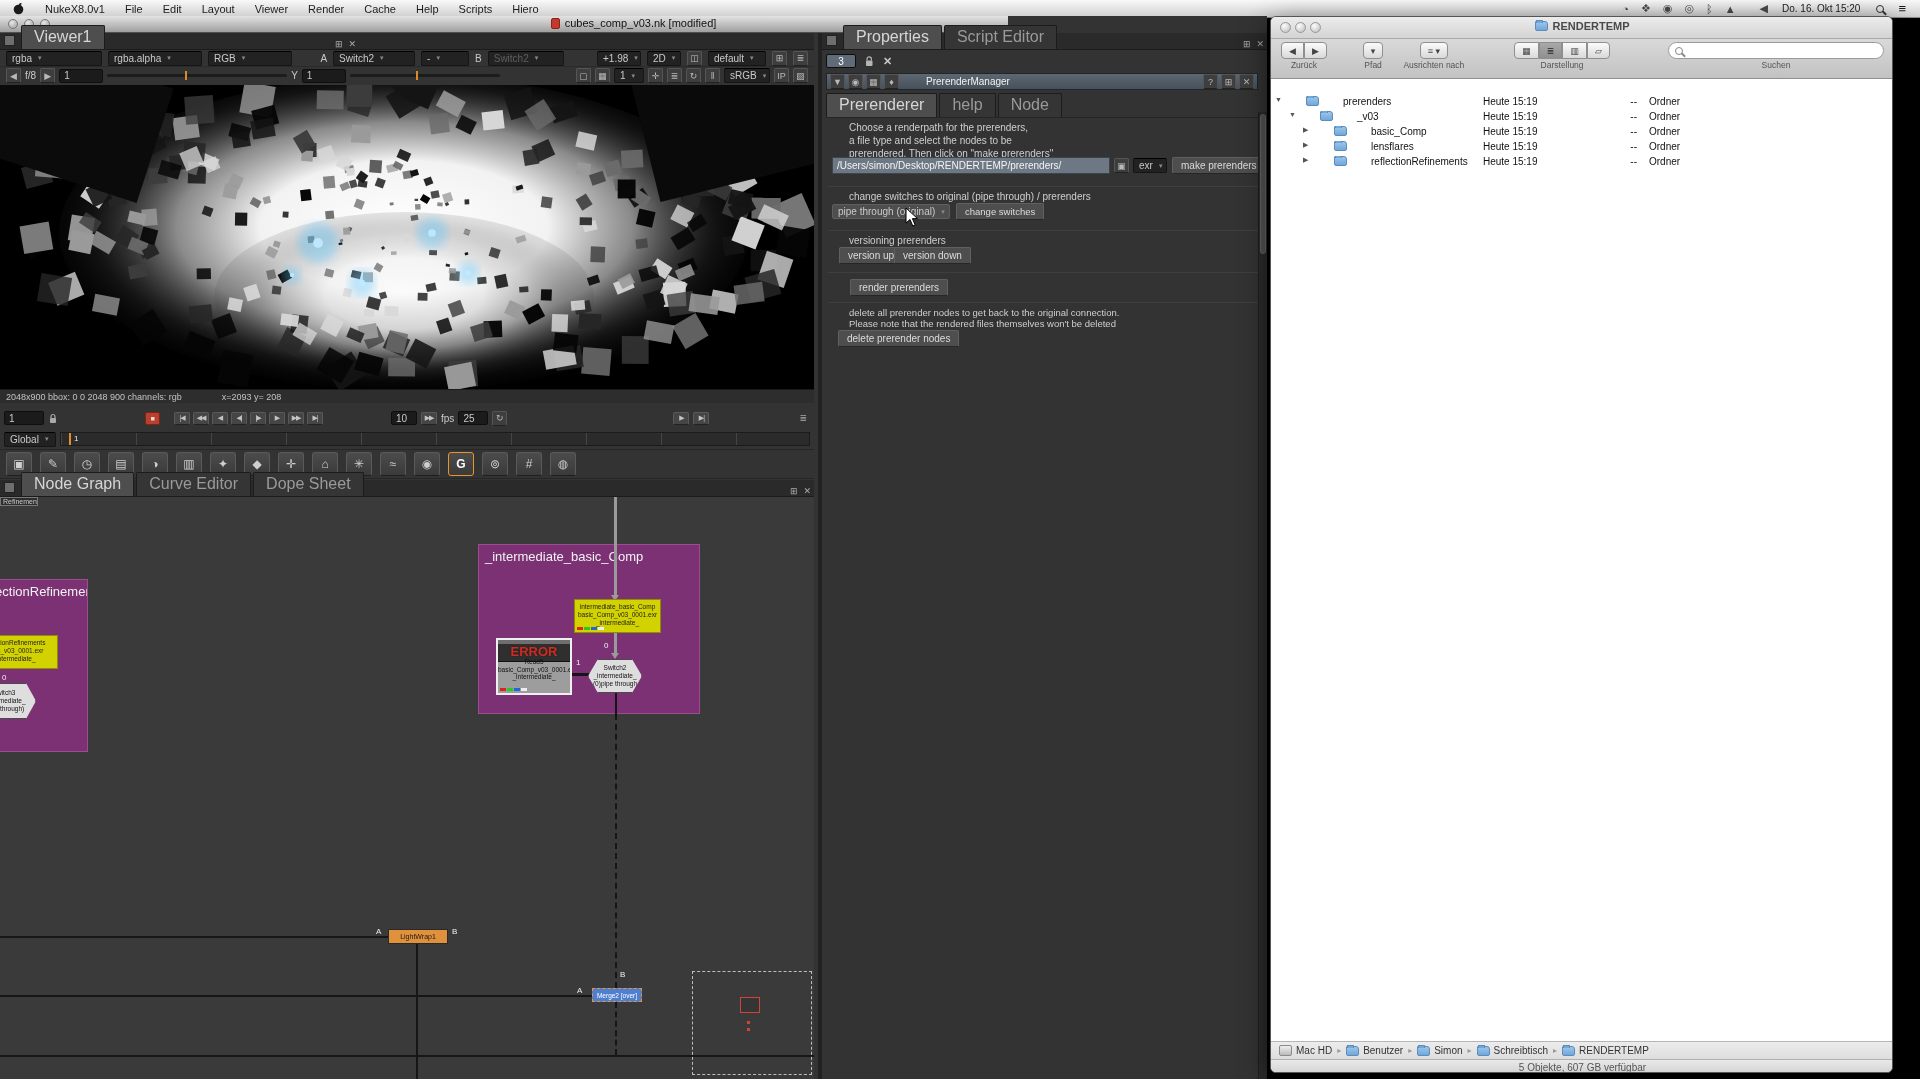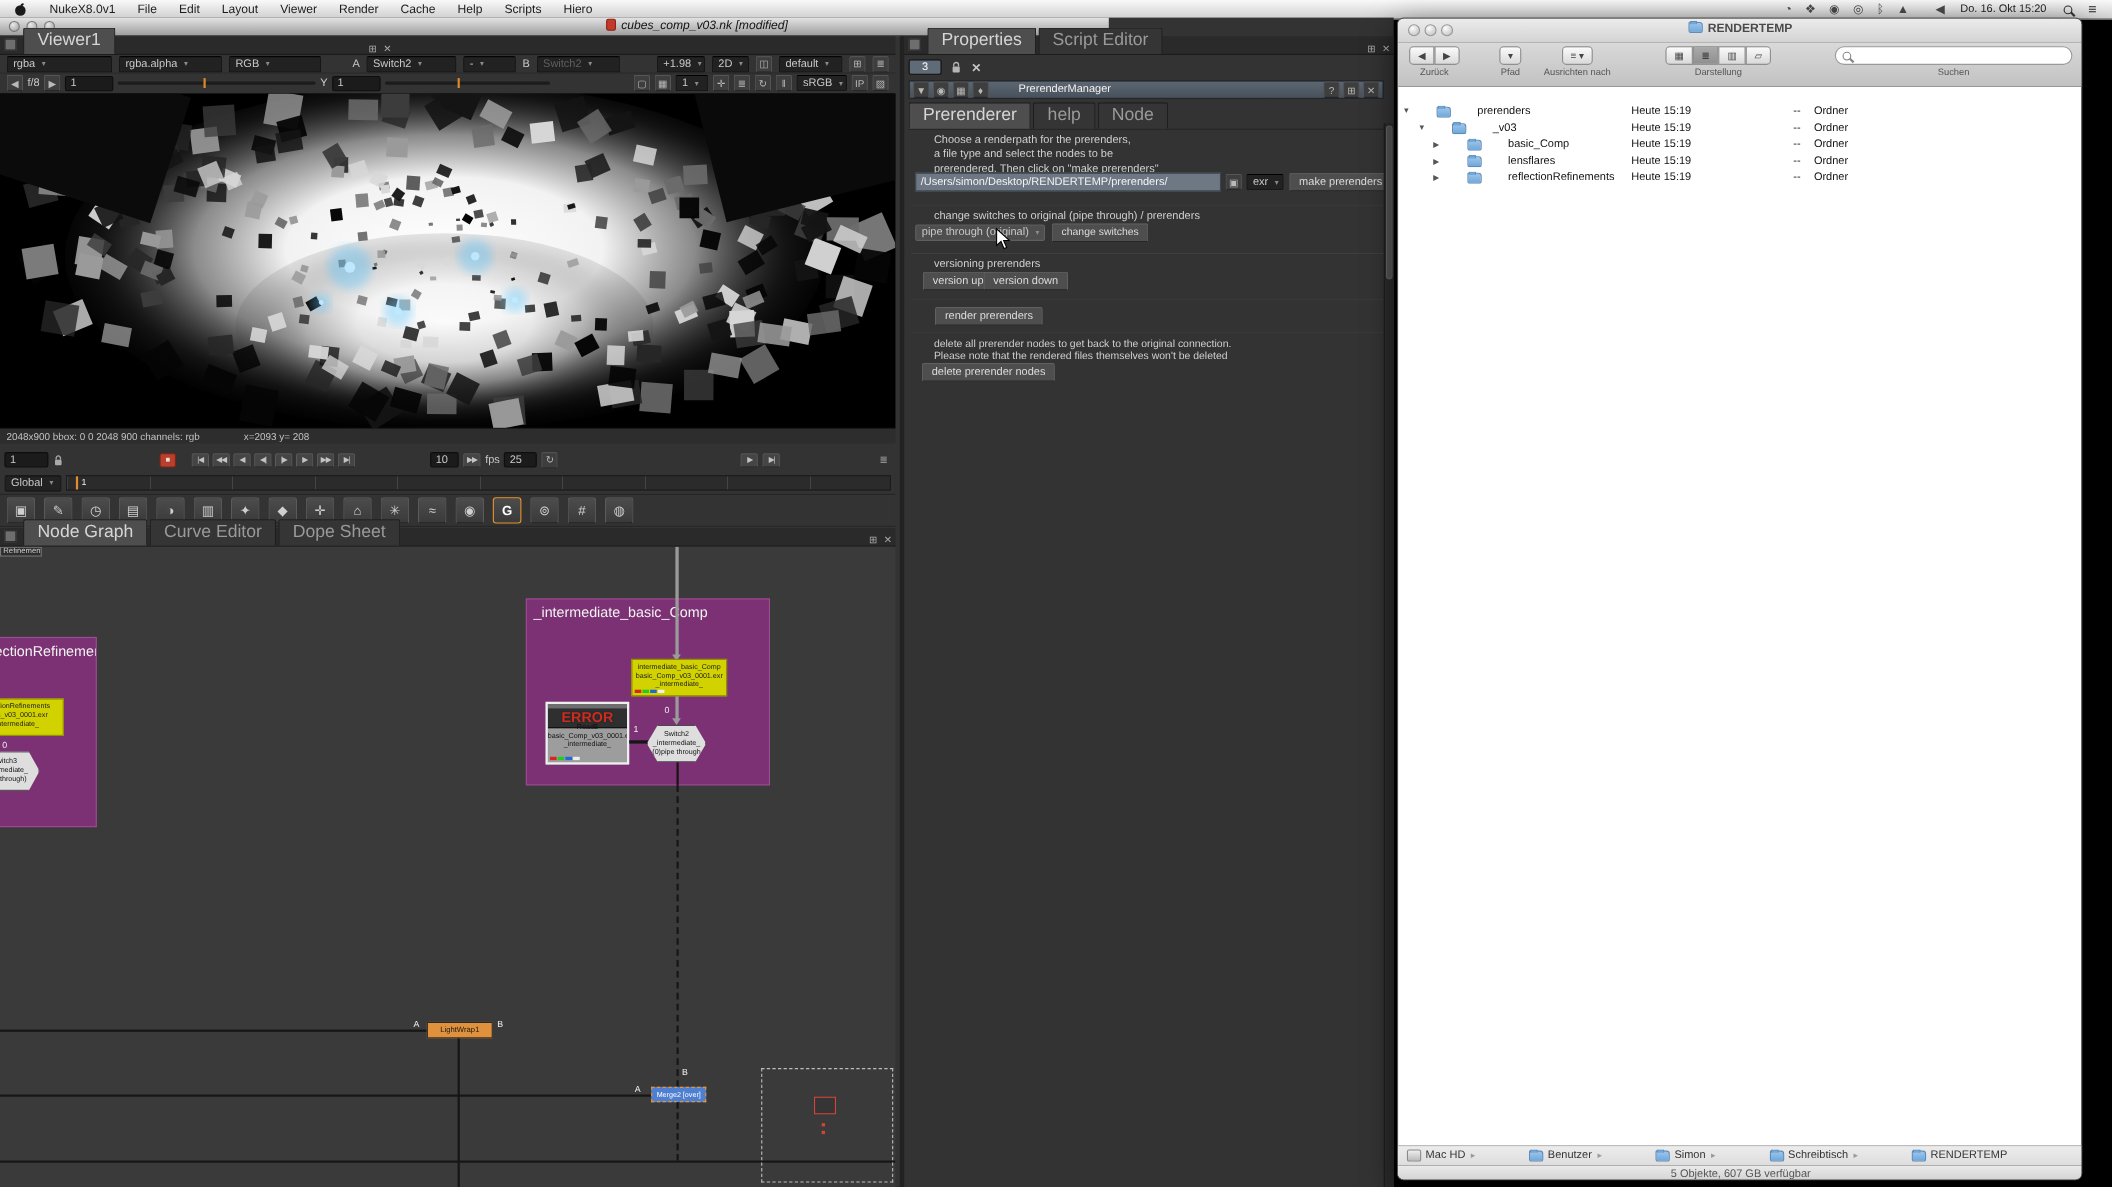--- a/index.html
+++ b/index.html
@@ -13,21 +13,21 @@
   #menubar .apple{width:13px;height:13px;margin:0 10px 0 4px;}
   #menubar .mi{font-size:11px;color:#1c1c1c;padding:0 10px;height:18px;display:flex;align-items:center;text-align:right;}
   #menubar .spacer{flex:1;}
   #menubar .sti{font-size:11px;color:#4a4a4a;padding:0 6px;}
   #menubar .clock{font-size:10px;color:#1c1c1c;padding:0 8px;white-space:nowrap;}
   .mag{width:8px;height:8px;border:1.5px solid #333;border-radius:50%;display:inline-block;position:relative;margin:0 8px;}
   .mag::after{content:"";position:absolute;width:5px;height:1.5px;background:#333;transform:rotate(45deg);right:-4px;bottom:-2px;}
 
   
   #nuke{left:0;top:16px;width:1267px;height:1063px;background:#333;}
-  #nuke-titlebar{left:0;top:0;width:1008px;height:17px;background:linear-gradient(#e3e3e3,#9f9f9f);border-bottom:1px solid #4f4f4f;font-style:italic;}
+  #nuke-titlebar{left:0;top:0;width:1008px;height:17px;background:linear-gradient(#e3e3e3,#9f9f9f);border-bottom:1px solid #4f4f4f;}
   .tl{width:10px;height:10px;border-radius:50%;background:radial-gradient(circle at 35% 30%,#e9e9e9,#9a9a9a);border:1px solid #777;position:absolute;top:3px;}
   #nuke-title{left:0;top:1px;width:1267px;text-align:center;font-size:11px;color:#111;}
   .docicon{display:inline-block;width:9px;height:11px;background:#c23a2b;border-radius:2px;vertical-align:-2px;margin-right:5px;border:1px solid #8d2317;}
 
   .pane-tabrow{background:#2a2a2a;border-bottom:1px solid #1c1c1c;display:flex;align-items:flex-end;}
   .ptab{background:#4e4e4e;color:#d6d6d6;font-size:16px;padding:2px 12px 3px;border:1px solid #1c1c1c;border-bottom:none;margin-right:2px;border-radius:2px 2px 0 0;}
   .ptab.inactive{background:#353535;color:#9a9a9a;}
   .pane-sq{width:11px;height:11px;background:#6e6e6e;border:1px solid #222;margin:0 6px 3px 4px;}
   .winbtn{color:#aaa;font-size:9px;padding:0 3px;}
 
@@ -127,31 +127,31 @@
   #finder-header{left:0;top:62px;width:623px;height:15px;background:linear-gradient(#fafafa,#e6e6e6);border-bottom:1px solid #c2c2c2;display:flex;font-size:10px;color:#333;}
   .fh{border-right:1px solid #d0d0d0;display:flex;align-items:center;padding:0 6px;height:15px;}
   #fh-name{width:206px;background:linear-gradient(#e7edf5,#d3dded);padding-left:28px;position:relative;}
   #fh-name .sort{position:absolute;right:6px;font-size:7px;color:#555;}
   #fh-date{width:120px;}
   #fh-size{width:46px;justify-content:flex-end;}
   #fh-kind{width:90px;}
   #fh-fill{flex:1;border-right:none;}
   #finder-rows{left:0;top:77px;width:623px;}
   .frow{display:flex;height:15px;font-size:10px;color:#111;align-items:center;}
-  .frow .c-name{width:206px;display:flex;align-items:center;overflow:hidden;gap:20px;}
+  .frow .c-name{width:206px;display:flex;align-items:flex-start;overflow:hidden;gap:20px;}
   .frow[data-level="0"] .c-name{padding-left:4px;}
   .frow[data-level="1"] .c-name{padding-left:18px;}
   .frow[data-level="2"] .c-name{padding-left:32px;}
   .disc{width:11px;font-size:7px;color:#555;flex:none;}
   .disc[data-disclosure="open"]::before{content:"▼";}
   .disc[data-disclosure="closed"]::before{content:"▶";}
   .frow .c-date{width:120px;padding-left:6px;}
   .frow .c-size{width:46px;text-align:right;padding-right:6px;}
   .frow .c-kind{width:90px;padding-left:6px;}
-  #finder-pathbar{left:0;top:1024px;width:623px;height:18px;background:linear-gradient(#ececec,#dedede);border-top:1px solid #b5b5b5;display:flex;align-items:center;padding:0 8px;font-size:10px;color:#333;gap:44px;}
+  #finder-pathbar{left:0;top:1024px;width:623px;height:18px;background:linear-gradient(#ececec,#dedede);border-top:1px solid #b5b5b5;display:flex;align-items:center;padding:0 8px;font-size:10px;color:#333;}
   .pbi{display:flex;align-items:center;}
   .pbi .sepg{color:#999;margin:0 5px;font-size:8px;}
   .diskicon{display:inline-block;width:13px;height:11px;background:linear-gradient(#eee,#bbb);border:1px solid #8a8a8a;border-radius:2px;margin-right:4px;}
   #finder-status{left:0;top:1042px;width:623px;height:15px;background:linear-gradient(#e9e9e9,#d2d2d2);border-top:1px solid #b0b0b0;text-align:center;font-size:10px;color:#555;line-height:15px;}
 </style>
 </head>
 <body>
 
 <div id="stage">
 

